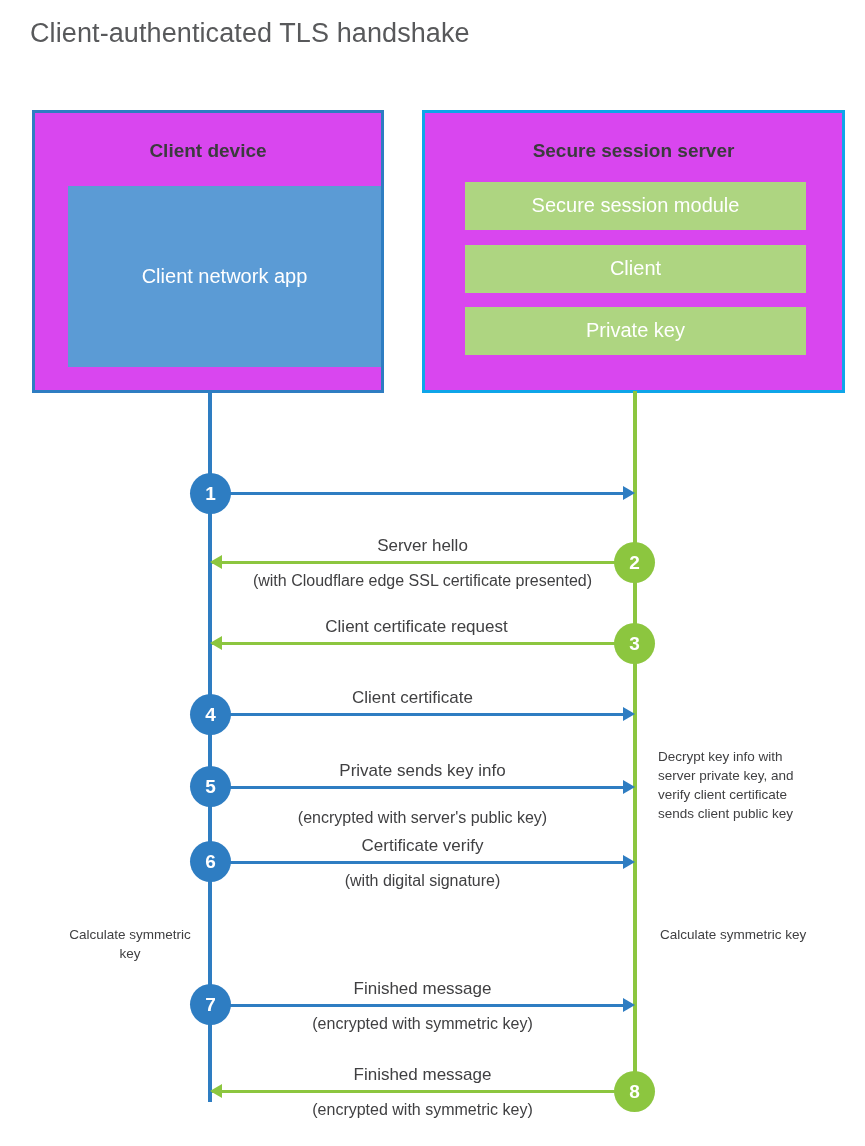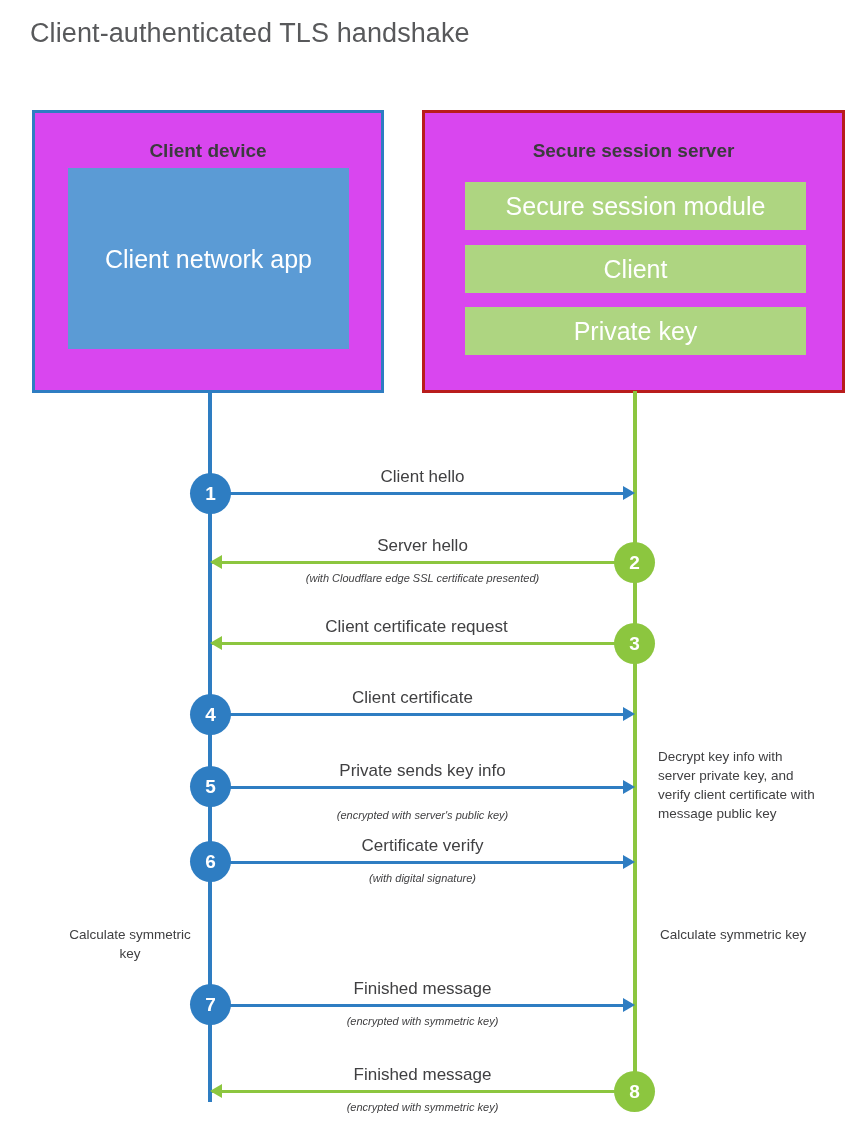--- a/index.html
+++ b/index.html
@@ -45,49 +45,49 @@
     top: 110px;
     width: 352px;
     height: 283px;
     border: 3px solid #2e7dc2;
   }
   .party-box.server {
     left: 422px;
     top: 110px;
     width: 423px;
     height: 283px;
-    border: 3px solid #b91c1c;
+    border: 3px solid #0ea5e9;
   }
   .party-title {
     position: absolute;
     left: 0;
     right: 0;
     top: 27px;
     text-align: center;
     font-size: 19px;
     font-weight: bold;
     color: #3b3b3d;
   }
 
   .inner-block {
     position: absolute;
     box-sizing: border-box;
     display: flex;
     align-items: center;
     justify-content: center;
     text-align: center;
     color: #ffffff;
-    font-size: 25px;
+    font-size: 20px;
     font-weight: 400;
     line-height: 1.28;
   }
   .inner-block.client-app {
     left: 33px;
-    top: 55px;
-    width: 281px;
+    top: 73px;
+    width: 313px;
     height: 181px;
     background: #5b9bd5;
   }
   .inner-block.server-bar {
     left: 40px;
     width: 341px;
     height: 48px;
     background: #aed581;
   }
   .inner-block.bar-1 { top: 69px; }
@@ -159,24 +159,23 @@
   .msg-label {
     position: absolute;
     text-align: center;
     font-size: 17px;
     color: #404042;
     white-space: nowrap;
   }
   .msg-sub {
     position: absolute;
     text-align: center;
-    font-size: 11px;
+    font-size: 16px;
     color: #404042;
     white-space: nowrap;
-    font-style: italic;
   }
 
   
   .side-note {
     position: absolute;
     font-size: 13.5px;
     line-height: 1.42;
     color: #404042;
   }
   .side-note.right-align { text-align: center; }
@@ -199,21 +198,20 @@
     <div class="inner-block server-bar bar-1">Secure session module</div>
     <div class="inner-block server-bar bar-2">Client</div>
     <div class="inner-block server-bar bar-3">Private key</div>
   </div>
 
   <div class="lifeline client"></div>
   <div class="lifeline server"></div>
 
   <div class="arrow-line blue" style="left:210px; top:492px; width:415px;"></div>
   <div class="arrow-head right" style="left:623px; top:486px;"></div>
-  <div class="msg-label" style="left:210px; top:467px; width:425px;">Client hello</div>
   <div class="step-circle blue" style="top:473px;">1</div>
 
   <div class="arrow-line green" style="left:212px; top:561px; width:423px;"></div>
   <div class="arrow-head left" style="left:210px; top:555px;"></div>
   <div class="msg-label" style="left:210px; top:536px; width:425px;">Server hello</div>
   <div class="msg-sub" style="left:210px; top:572px; width:425px;">(with Cloudflare edge SSL certificate presented)</div>
   <div class="step-circle green" style="top:542px;">2</div>
 
   <div class="arrow-line green" style="left:212px; top:642px; width:423px;"></div>
   <div class="arrow-head left" style="left:210px; top:636px;"></div>
@@ -230,21 +228,21 @@
   <div class="msg-label" style="left:210px; top:761px; width:425px;">Private sends key info</div>
   <div class="msg-sub" style="left:210px; top:797px; width:425px;margin-top:12px;">(encrypted with server's public key)</div>
   <div class="step-circle blue" style="top:766px;">5</div>
 
   <div class="arrow-line blue" style="left:210px; top:861px; width:415px;"></div>
   <div class="arrow-head right" style="left:623px; top:855px;"></div>
   <div class="msg-label" style="left:210px; top:836px; width:425px;">Certificate verify</div>
   <div class="msg-sub" style="left:210px; top:872px; width:425px;">(with digital signature)</div>
   <div class="step-circle blue" style="top:841px;">6</div>
 
-  <div class="side-note" style="left:658px; top:747px; width:160px; text-align:left;">Decrypt key info with server private key, and verify client certificate with message public key</div>
+  <div class="side-note" style="left:658px; top:747px; width:160px; text-align:left;">Decrypt key info with server private key, and verify client certificate sends client public key</div>
 
   <div class="side-note left-note" style="left:60px; top:925px; width:140px;">Calculate symmetric key</div>
   <div class="side-note right-align" style="left:660px; top:925px; width:150px; text-align:left;">Calculate symmetric key</div>
 
   <div class="arrow-line blue" style="left:210px; top:1004px; width:415px;"></div>
   <div class="arrow-head right" style="left:623px; top:998px;"></div>
   <div class="msg-label" style="left:210px; top:979px; width:425px;">Finished message</div>
   <div class="msg-sub" style="left:210px; top:1015px; width:425px;">(encrypted with symmetric key)</div>
   <div class="step-circle blue" style="top:984px;">7</div>
 

